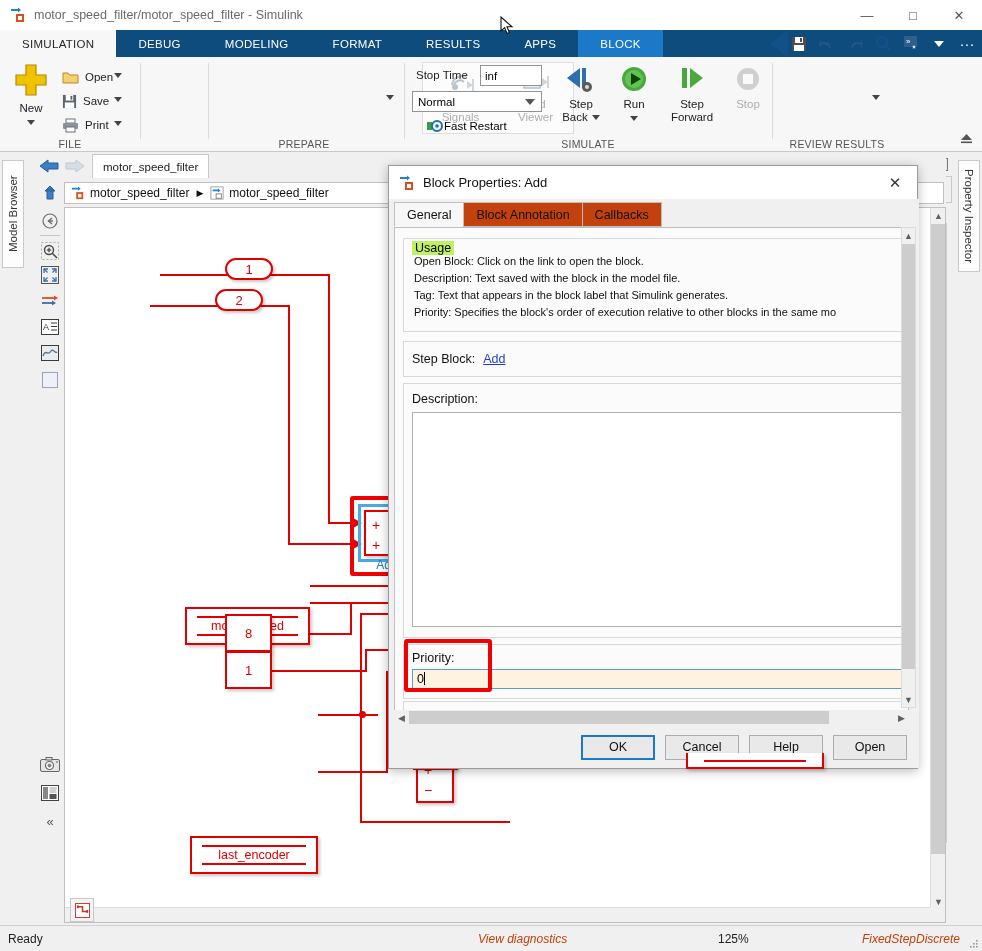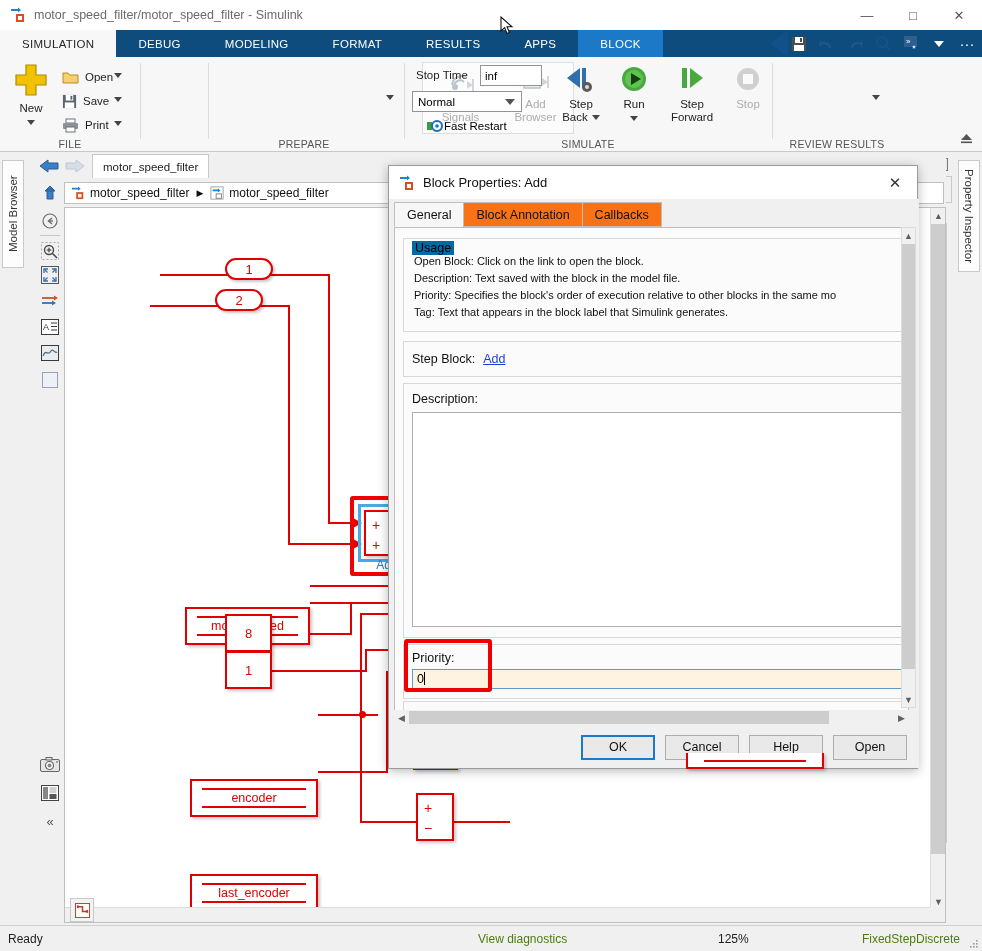--- a/index.html
+++ b/index.html
@@ -81,21 +81,21 @@
   }
   .prep-item { flex:1; text-align:center; padding-top:6px; color:#adadad; font-size:11.5px; line-height:13px; }
 
   .stoptime-label { position:absolute; left:416px; top:68px; font-size:11.5px; color:#222; }
   .stoptime-input {
     position:absolute; left:480px; top:64px; width:62px; height:21px;
     border:1px solid #949494; background:#fff; font-size:11.5px;
     padding:0 4px; font-family:"Liberation Sans", sans-serif; color:#000;
   }
   .mode-select {
-    position:absolute; left:412px; top:90px; width:110px; height:21px;
+    position:absolute; left:412px; top:90px; width:130px; height:21px;
     border:1px solid #949494; background:#fff; font-size:11.5px;
     display:flex; align-items:center; padding-left:5px; color:#000;
   }
   .mode-select .arrow { margin-left:auto; margin-right:6px; }
   .fast-restart { position:absolute; left:414px; top:118px; display:flex; align-items:center; font-size:11.5px; }
 
   .sim-btn { position:absolute; top:6px; text-align:center; font-size:11.5px; color:#222; line-height:13px; }
   .sim-btn.disabled { color:#adadad; }
   .ribbon-collapse { position:absolute; right:8px; bottom:3px; }
 
@@ -193,30 +193,30 @@
   }
   .dlg-title {
     height:33px; background:#fff; display:flex; align-items:center; padding-left:10px;
     font-size:13px; color:#111;
   }
   .dlg-close { margin-left:auto; width:44px; height:33px; display:flex; align-items:center; justify-content:center; font-size:15px; color:#333; }
   .dlg-body { position:absolute; left:0; top:33px; width:530px; height:528px; background:#f0f0f0; }
   .tabs-row { position:absolute; left:5px; top:3px; display:flex; }
   .dtab {
     height:25px; padding:0 12px; font-size:12.5px; color:#111;
-    border:1px solid #bfbfbf; background:#f97316; margin-right:-1px;
+    border:1px solid #bfbfbf; background:#c2410c; margin-right:-1px;
     display:flex; align-items:center;
   }
   .dtab.active { background:#f7f7f7; border-bottom-color:#f7f7f7; }
   .panel {
     position:absolute; left:5px; top:28px; width:515px; height:496px;
     background:#fbfbfb; border:1px solid #bfbfbf; overflow:hidden;
   }
   .usage-group { position:absolute; left:8px; top:10px; width:560px; border:1px solid #d8d8d8; padding:14px 10px 10px 10px; }
-  .usage-legend { position:absolute; left:8px; top:2px; background:#0369a1; padding:0 3px; font-size:12.5px; }
+  .usage-legend { position:absolute; left:8px; top:2px; background:#bef264; padding:0 3px; font-size:12.5px; }
   .usage-line { font-size:11px; color:#111; line-height:17px; white-space:nowrap; }
   .sect { position:absolute; left:8px; width:560px; border:1px solid #d8d8d8; background:#fbfbfb; }
   .fld-label { font-size:12.5px; color:#111; }
   .ta-box { border:1px solid #b0b0b0; background:#fff; }
   .pri-input {
     border:1px solid #5a9bd0; border-top:1px solid #5a9bd0; background:#fdf3e0;
     font-size:12.5px; padding:2px 4px; color:#000; font-family:"Liberation Sans", sans-serif;
   }
   .caret { display:inline-block; width:1px; height:13px; background:#000; vertical-align:-2px; }
   .dlg-vscroll { position:absolute; right:3px; top:28px; width:15px; height:481px; background:#f0f0f0; border:1px solid #dcdcdc;}
@@ -227,21 +227,21 @@
     font-size:12.5px; margin-left:10px; display:flex; align-items:center; justify-content:center; color:#111;
   }
   .dbtn.default { border:2px solid #1b79c8; background:#e9e9e9; }
 
   
   .statusbar {
     position:absolute; left:0; bottom:0; width:982px; height:26px;
     background:#f0f0f0; border-top:1px solid #d0d0d0; font-size:12px; color:#222;
   }
   .sb-item { position:absolute; top:6px; }
-  .sb-link { color:#4d7c0f; }
+  .sb-link { color:#c2410c;font-style:italic; }
   .resize-grip { position:absolute; right:3px; bottom:2px; width:12px; height:12px; }
 </style>
 </head>
 <body>
 
 <div class="titlebar">
   <span class="title-icon">
     <svg width="16" height="16" viewBox="0 0 16 16">
       <path d="M1 2 L8 2 L8 0.5 L11 3 L8 5.5 L8 4 L1 4 Z" fill="#1f7fd0"></path>
       <rect x="6" y="7" width="8" height="8" fill="#d94f1e"></rect>
@@ -364,21 +364,21 @@
         <div>Signals</div>
       </div>
       <div class="prep-item">
         <svg width="30" height="26" viewBox="0 0 30 26">
           <rect x="3" y="6" width="16" height="13" fill="#e9eef2" stroke="#b9c4cc" stroke-width="1.5"></rect>
           <rect x="6" y="9" width="10" height="5" fill="#fff" stroke="#b9c4cc" stroke-width="1.2"></rect>
           <polygon points="21,9 27,13 21,17" fill="#cfd6dc"></polygon>
           <line x1="27" y1="7" x2="27" y2="19" stroke="#cfd6dc" stroke-width="2"></line>
         </svg>
         <div>Add</div>
-        <div>Browser</div>
+        <div>Viewer</div>
       </div>
     </div>
     <span class="caret-dn" style="position:absolute;left:178px;top:38px;"></span>
     <div class="gtitle">PREPARE</div>
   </div>
   <div class="gsep" style="left:404px;"></div>
 
   <div class="rgroup" style="left:404px; width:368px;">
     <div class="gtitle">SIMULATE</div>
   </div>
@@ -657,23 +657,20 @@
       <span>motor_speed</span>
     </div>
 
     <div class="blk const-blk" style="left:160px; top:406px; width:47px; height:38px;">
       <span>8</span>
     </div>
     <div class="blk const-blk" style="left:160px; top:443px; width:47px; height:38px;">
       <span>1</span>
     </div>
 
-    <div class="blk named-blk" style="left:125px; top:487px; width:128px; height:38px;">
-      <span>encoder</span>
-    </div>
     <div class="blk named-blk" style="left:125px; top:544px; width:128px; height:38px;">
       <span>last_encoder</span>
     </div>
 
     <div class="blk sum-blk" style="left:351px; top:425px; width:38px; height:48px;">
       <span class="sum-sign" style="top:8px;">+</span>
       <span class="sum-sign" style="top:28px;">−</span>
     </div>
 
     <div class="blk const-blk" style="left:348px; top:510px; width:45px; height:52px;">
@@ -718,22 +715,22 @@
       <div class="dtab">Block Annotation</div>
       <div class="dtab">Callbacks</div>
     </div>
 
     <div class="panel">
 
       <div class="usage-group">
         <span class="usage-legend">Usage</span>
         <div class="usage-line">Open Block: Click on the link to open the block.</div>
         <div class="usage-line">Description: Text saved with the block in the model file.</div>
+        <div class="usage-line">Tag: Text that appears in the block label that Simulink generates.</div>
         <div class="usage-line">Priority: Specifies the block's order of execution relative to other blocks in the same mo</div>
-        <div class="usage-line">Tag: Text that appears in the block label that Simulink generates.</div>
       </div>
 
       <div class="sect" style="top:113px; height:36px; display:flex; align-items:center; padding-left:8px;">
         <span class="fld-label">Step Block:</span>
         <a class="fld-label" style="margin-left:8px;color:#1e3fd6;text-decoration:underline;">Add</a>
       </div>
 
       <div class="sect" style="top:155px; height:255px; padding:8px;">
         <div class="fld-label">Description:</div>
         <div class="ta-box" style="margin-top:6px; height:215px;"></div>

